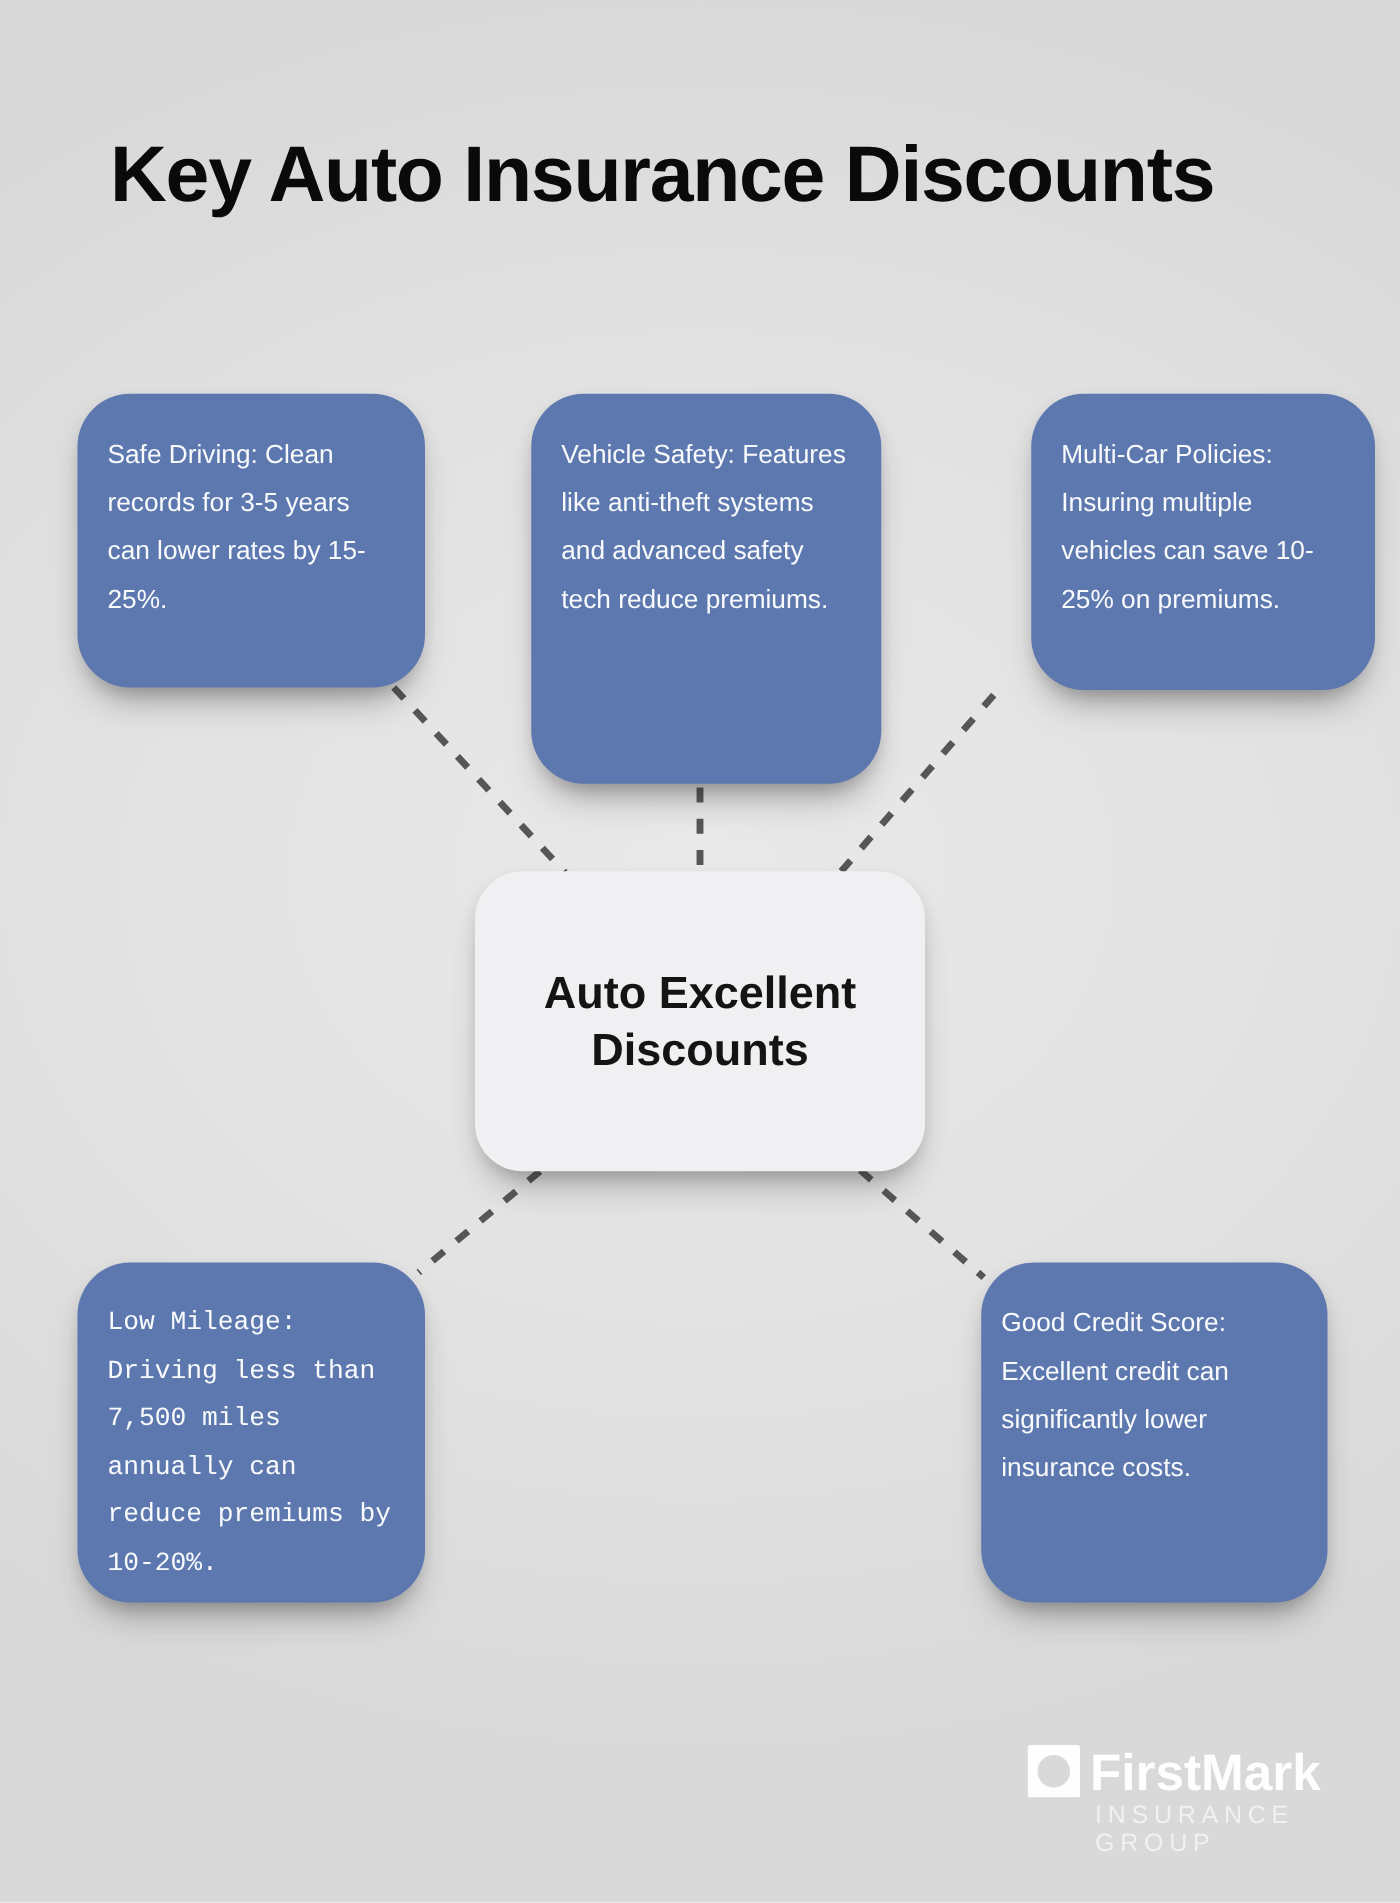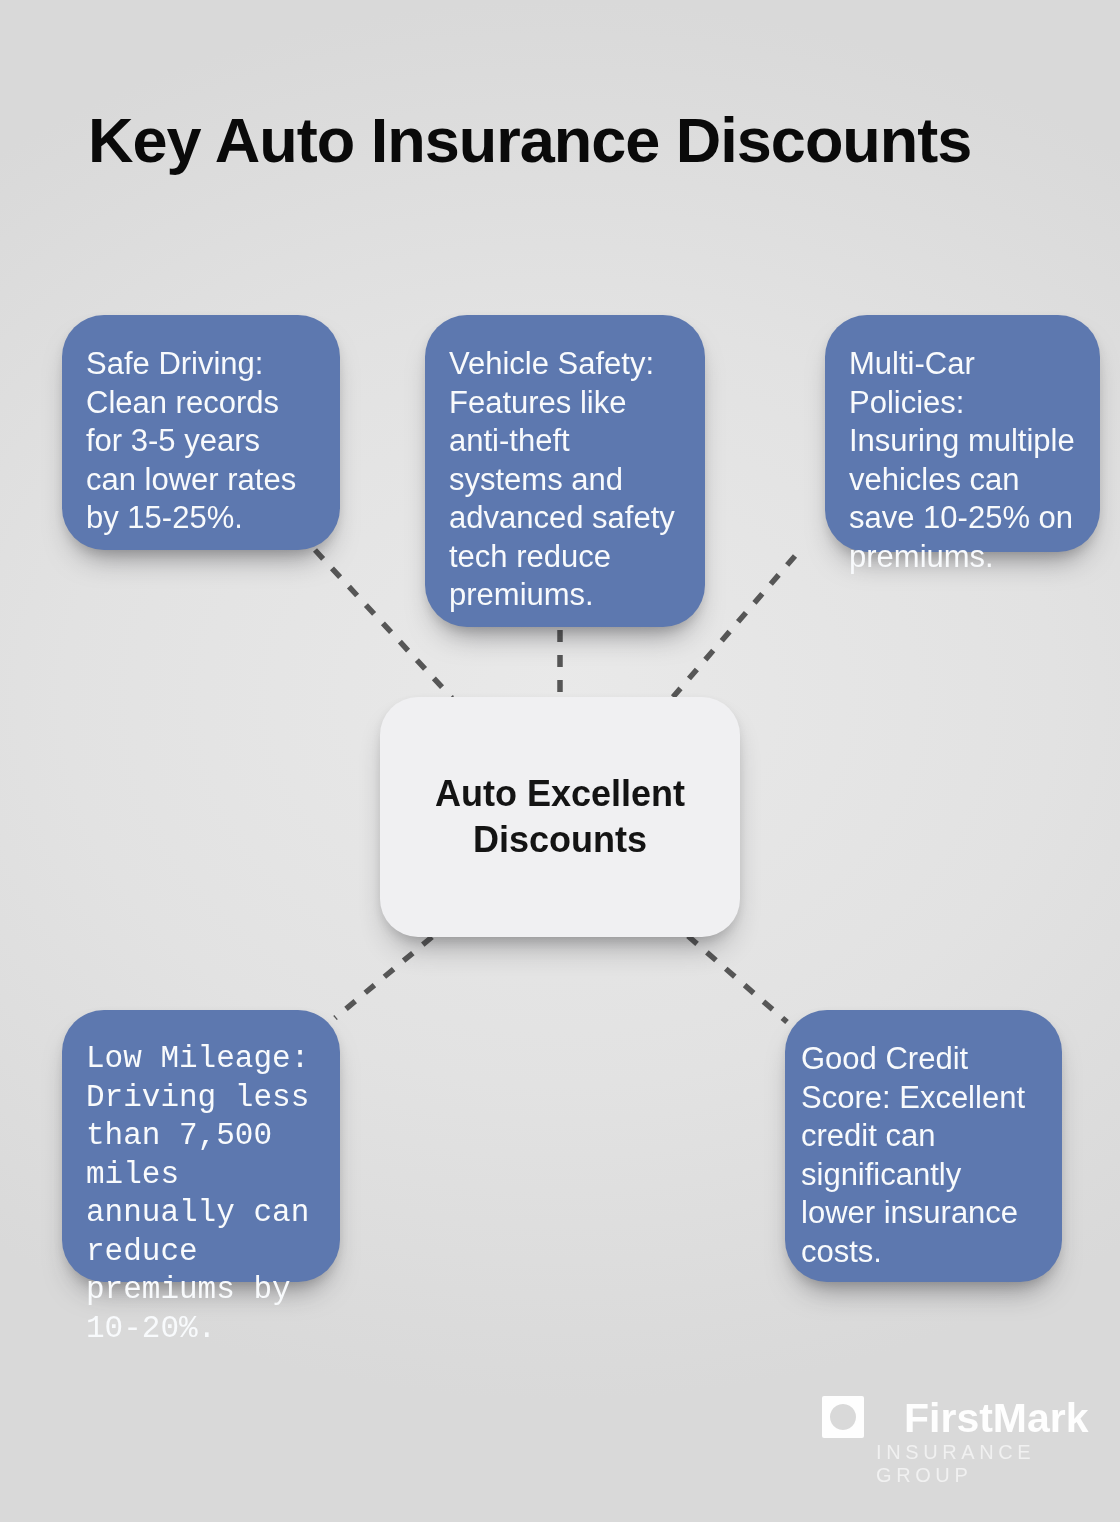--- a/index.html
+++ b/index.html
@@ -27,21 +27,21 @@
   svg.connectors {
     position: absolute; left: 0; top: 0;
     width: 1120px; height: 1522px;
     z-index: 1;
   }
   .node {
     position: absolute;
     background: #5d78af;
     border-radius: 42px;
     color: #f8fafc;
-    font-size: 31px;
+    font-size: 21px;
     line-height: 38.5px;
     padding: 30px 22px 24px 24px;
     z-index: 2;
     box-shadow: 0 18px 28px -12px rgba(40,40,45,0.50), 0 4px 10px rgba(0,0,0,0.08);
   }
   .node-safe-driving   { left: 62px;  top: 315px; width: 278px; height: 235px; }
   .node-vehicle-safety { left: 425px; top: 315px; width: 280px; height: 312px; }
   .node-multi-car      { left: 785px; top: 315px; width: 275px; height: 237px; margin-left: 40px; }
   .node-low-mileage    { left: 62px;  top: 1010px; width: 278px; height: 272px; font-family: Liberation Mono, monospace; }
   .node-good-credit    { left: 785px; top: 1010px; width: 277px; height: 272px; padding-left: 16px; }
@@ -72,21 +72,20 @@
     color: #ffffff;
     z-index: 2;
   }
   .logo-text { display: flex; flex-direction: column; }
   .logo-name {
     font-size: 41px;
     font-weight: 600;
     letter-spacing: 0px;
     line-height: 44px;
     color: rgba(255,255,255,0.96);
-    margin-left: 32px;
   }
   .logo-tagline {
     font-size: 20px;
     font-weight: 400;
     letter-spacing: 4.6px;
     margin-top: 1px;
     margin-left: 4px;
     color: rgba(255,255,255,0.62);
   }
 </style>

